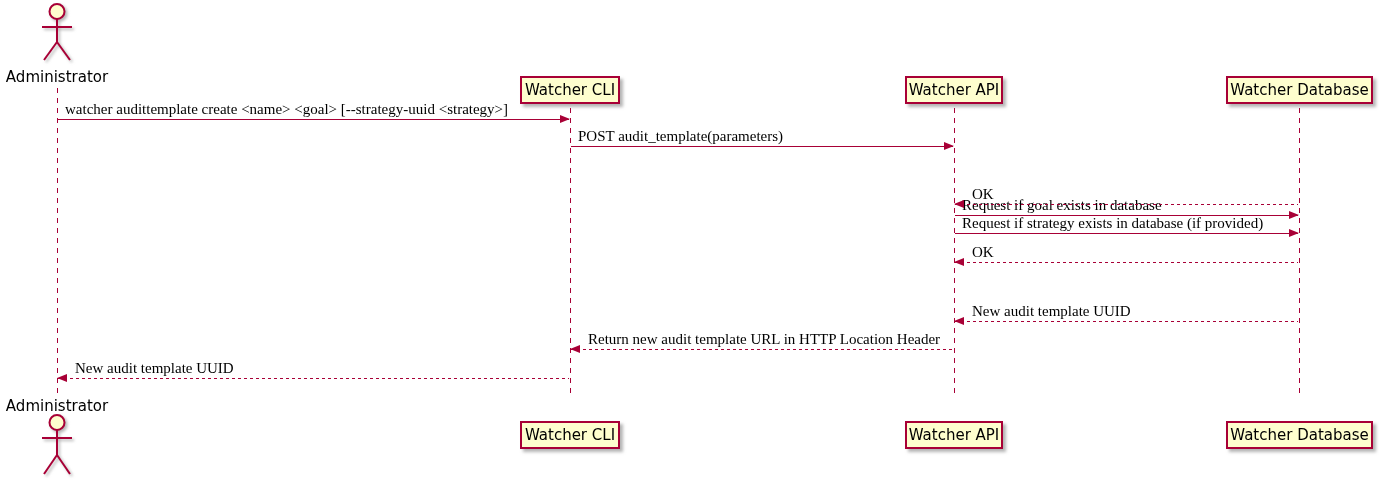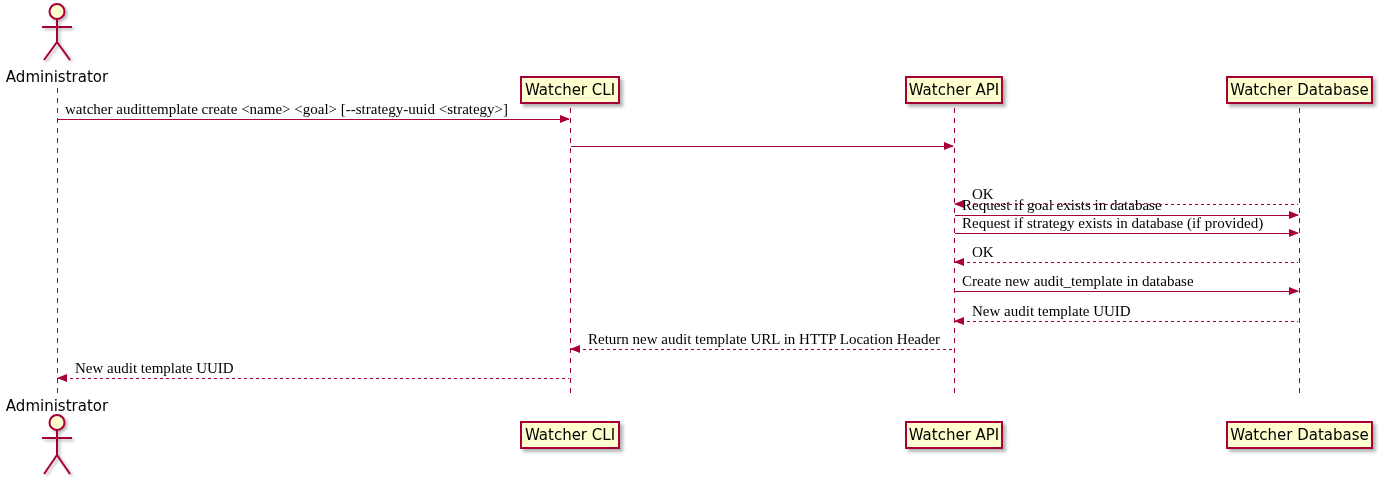--- a/index.html
+++ b/index.html
@@ -71,20 +71,21 @@
     <span>Watcher Database</span>
   </div>
 
   <div class="msg fwd" style="left:57px;top:102px;width:513px;">
     <span class="lbl">watcher audittemplate create &lt;name&gt; &lt;goal&gt; [--strategy-uuid &lt;strategy&gt;]</span>
     <div class="line"></div>
     <span class="arr right"></span>
   </div>
 
   <div class="msg fwd" style="left:570px;top:129px;width:384px;">
+    <span class="lbl">POST audit_template(parameters)</span>
     <div class="line"></div>
     <span class="arr right"></span>
   </div>
 
   <div class="msg fwd" style="left:954px;top:158px;width:345px;margin-top:40px;">
     <span class="lbl">Request if goal exists in database</span>
     <div class="line"></div>
     <span class="arr right"></span>
   </div>
 
@@ -99,25 +100,20 @@
     <div class="line"></div>
     <span class="arr right"></span>
   </div>
 
   <div class="msg ret dashed" style="left:954px;top:245px;width:345px;">
     <span class="lbl">OK</span>
     <div class="line"></div>
     <span class="arr left"></span>
   </div>
 
-  <div class="msg fwd" style="left:954px;top:274px;width:345px;">
-    <span class="lbl">Create new audit_template in database</span>
-    <div class="line"></div>
-    <span class="arr right"></span>
-  </div>
 
   <div class="msg ret dashed" style="left:954px;top:304px;width:345px;">
     <span class="lbl">New audit template UUID</span>
     <div class="line"></div>
     <span class="arr left"></span>
   </div>
 
   <div class="msg ret dashed" style="left:570px;top:332px;width:384px;">
     <span class="lbl">Return new audit template URL in HTTP Location Header</span>
     <div class="line"></div>

